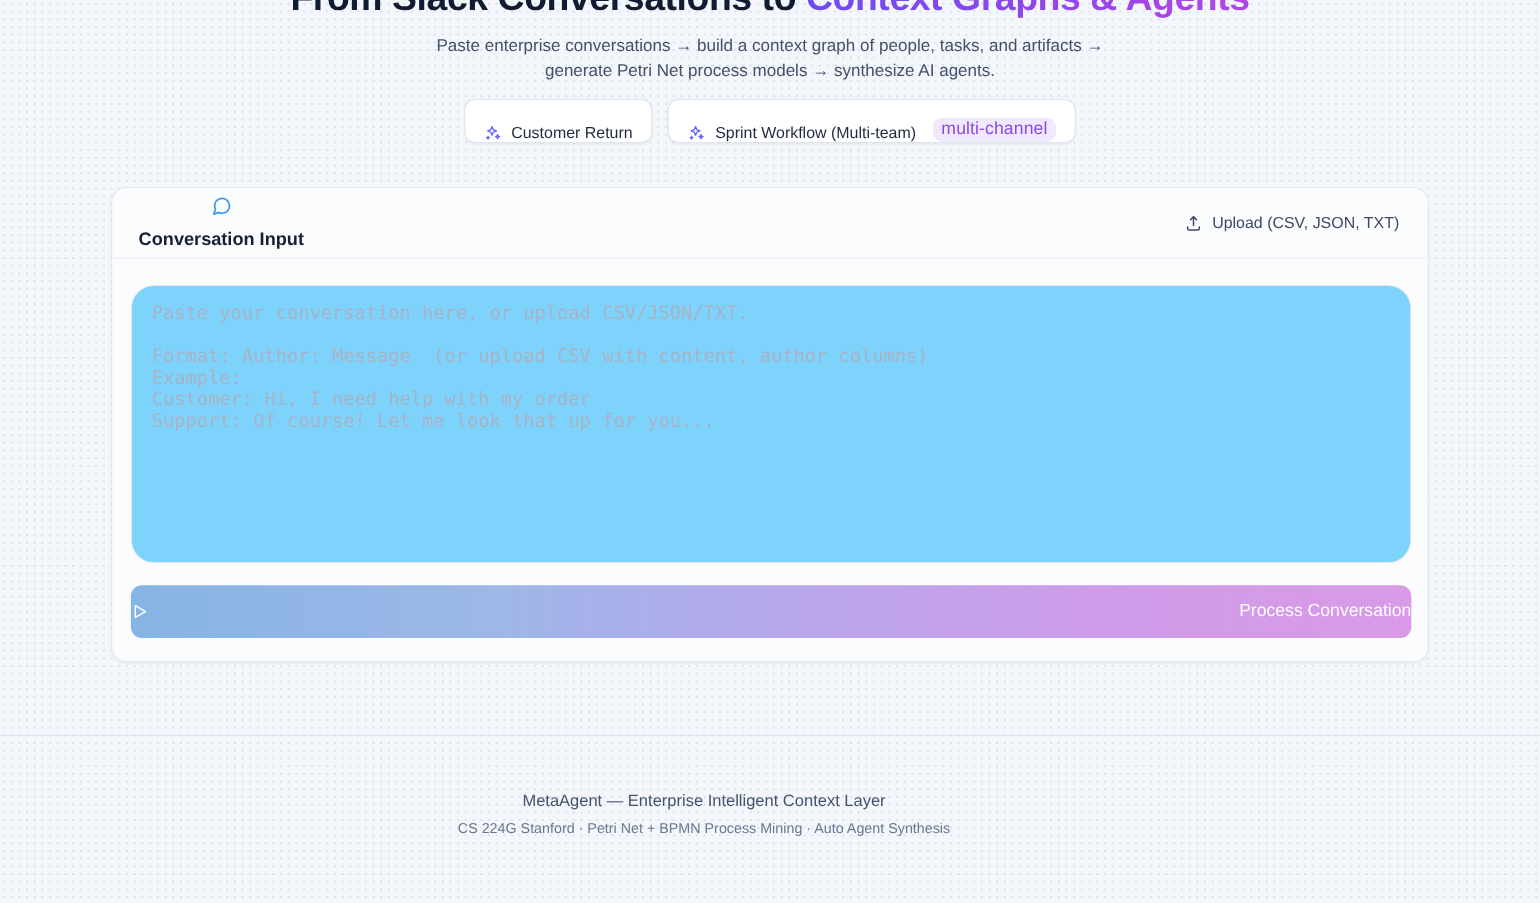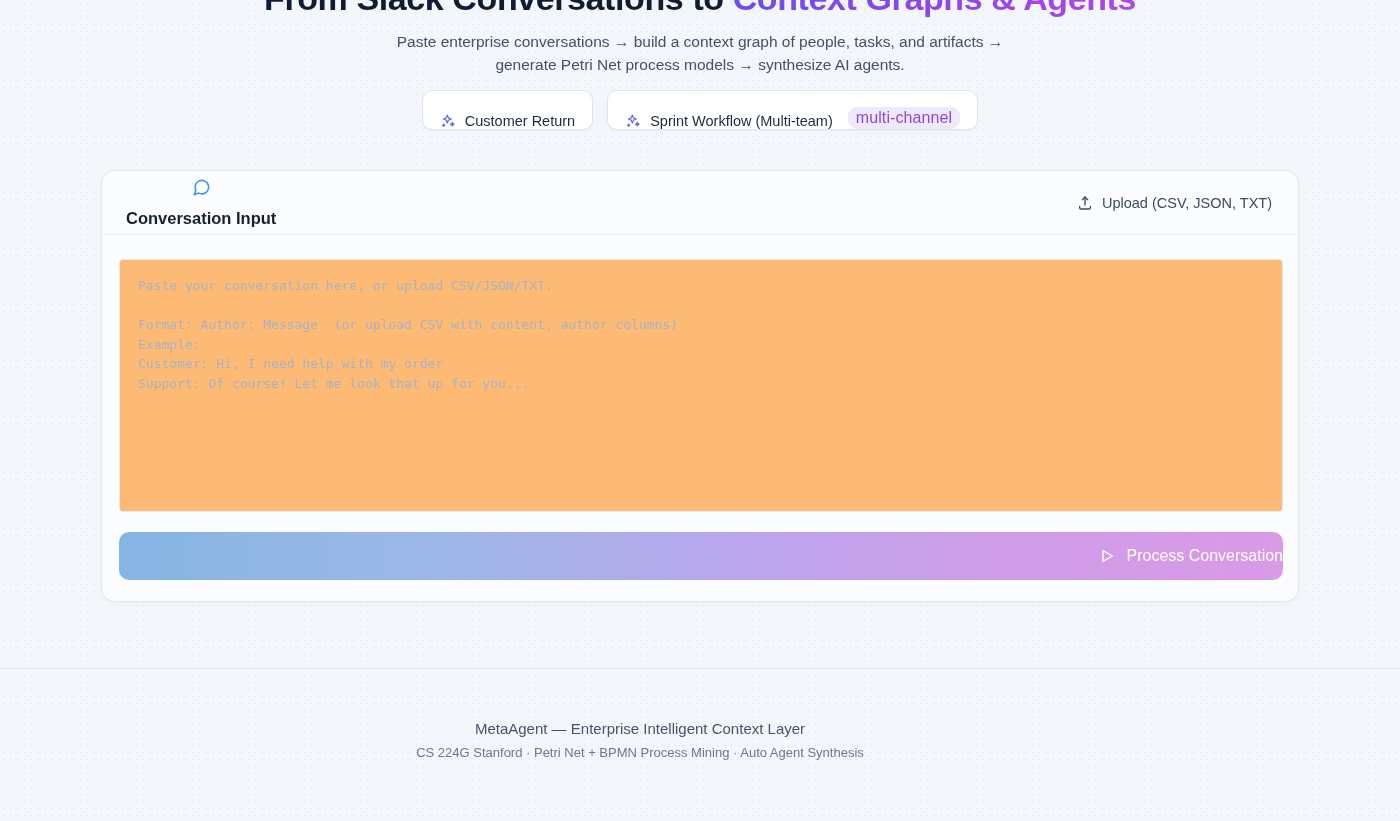--- a/index.html
+++ b/index.html
@@ -150,49 +150,49 @@
     font-family: inherit;
   }
 
   .upload-icon { width: 16px; height: 16px; display: block; }
 
   .card-body { padding: 24px 17px 0 17px; }
 
   .textarea-box {
     width: 1164px;
     height: 253px;
-    background: #fdba74;
+    background: #7dd3fc;
     border: 1px solid #e4e9f1;
-    border-radius: 4px;
+    border-radius: 21px;
     padding: 16px 18px;
     resize: none;
     outline: none;
     font-family: "DejaVu Sans Mono", monospace;
-    font-size: 13px;
+    font-size: 17px;
     line-height: 19.5px;
     color: #2a3344;
     display: block;
   }
 
   .textarea-box::placeholder { color: #a8b2c4; }
 
   .card-foot { padding: 20px 17px 21px 17px; }
 
   .process-btn {
     width: 1164px;
     height: 48px;
     border: none;
     border-radius: 10px;
     background: linear-gradient(90deg, #86b5e3 0%, #9db7e8 28%, #b9a7ec 52%, #cf9ce9 76%, #d99ae6 100%);
     color: #ffffff;
     font-family: inherit;
     font-size: 16px;
     display: flex;
     align-items: center;
-    justify-content: flex-end;
+    justify-content: space-between;
     gap: 11px;
     cursor: pointer;
   }
 
   .play-icon { width: 16px; height: 16px; display: block; }
 
   
   .footer-divider {
     position: absolute;
     left: 0;

